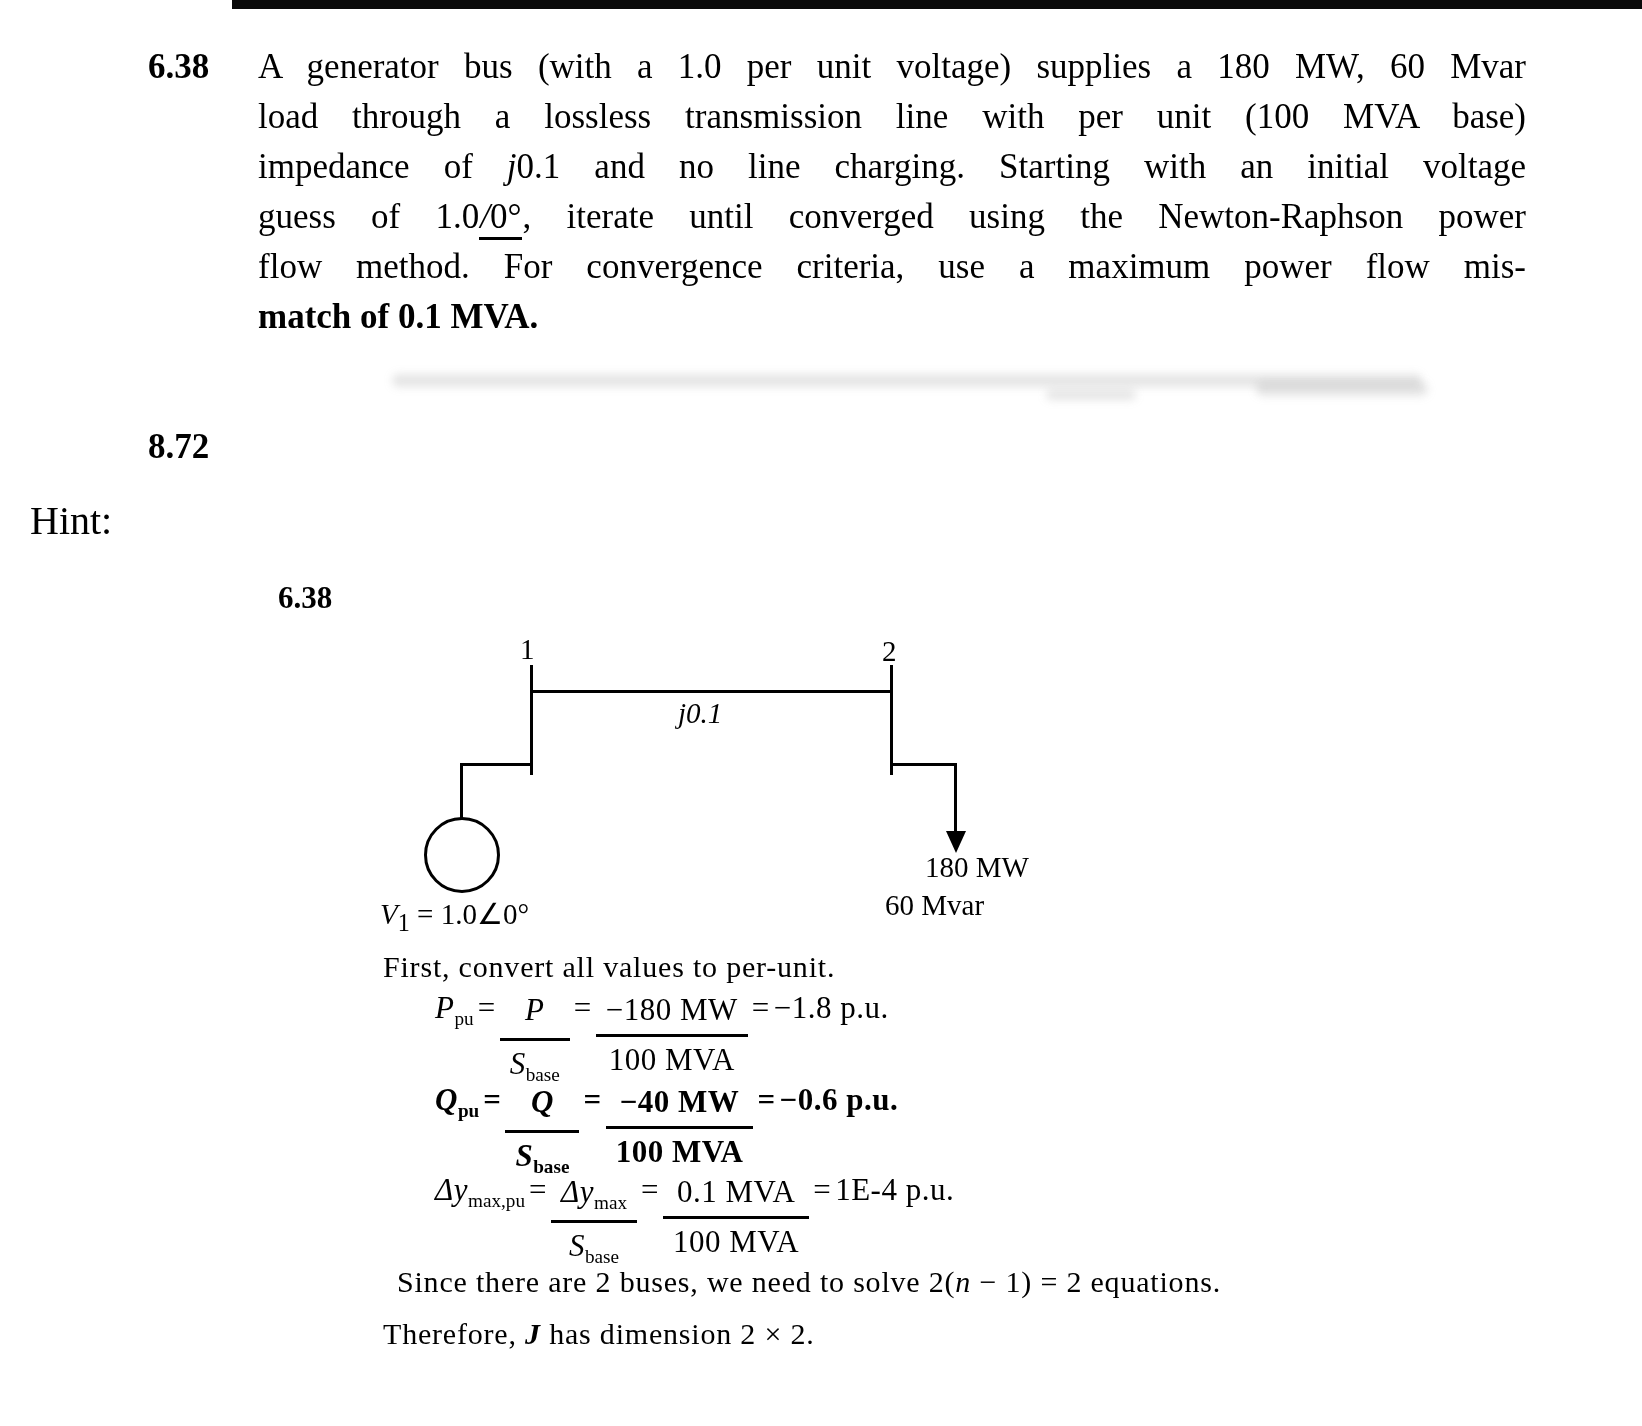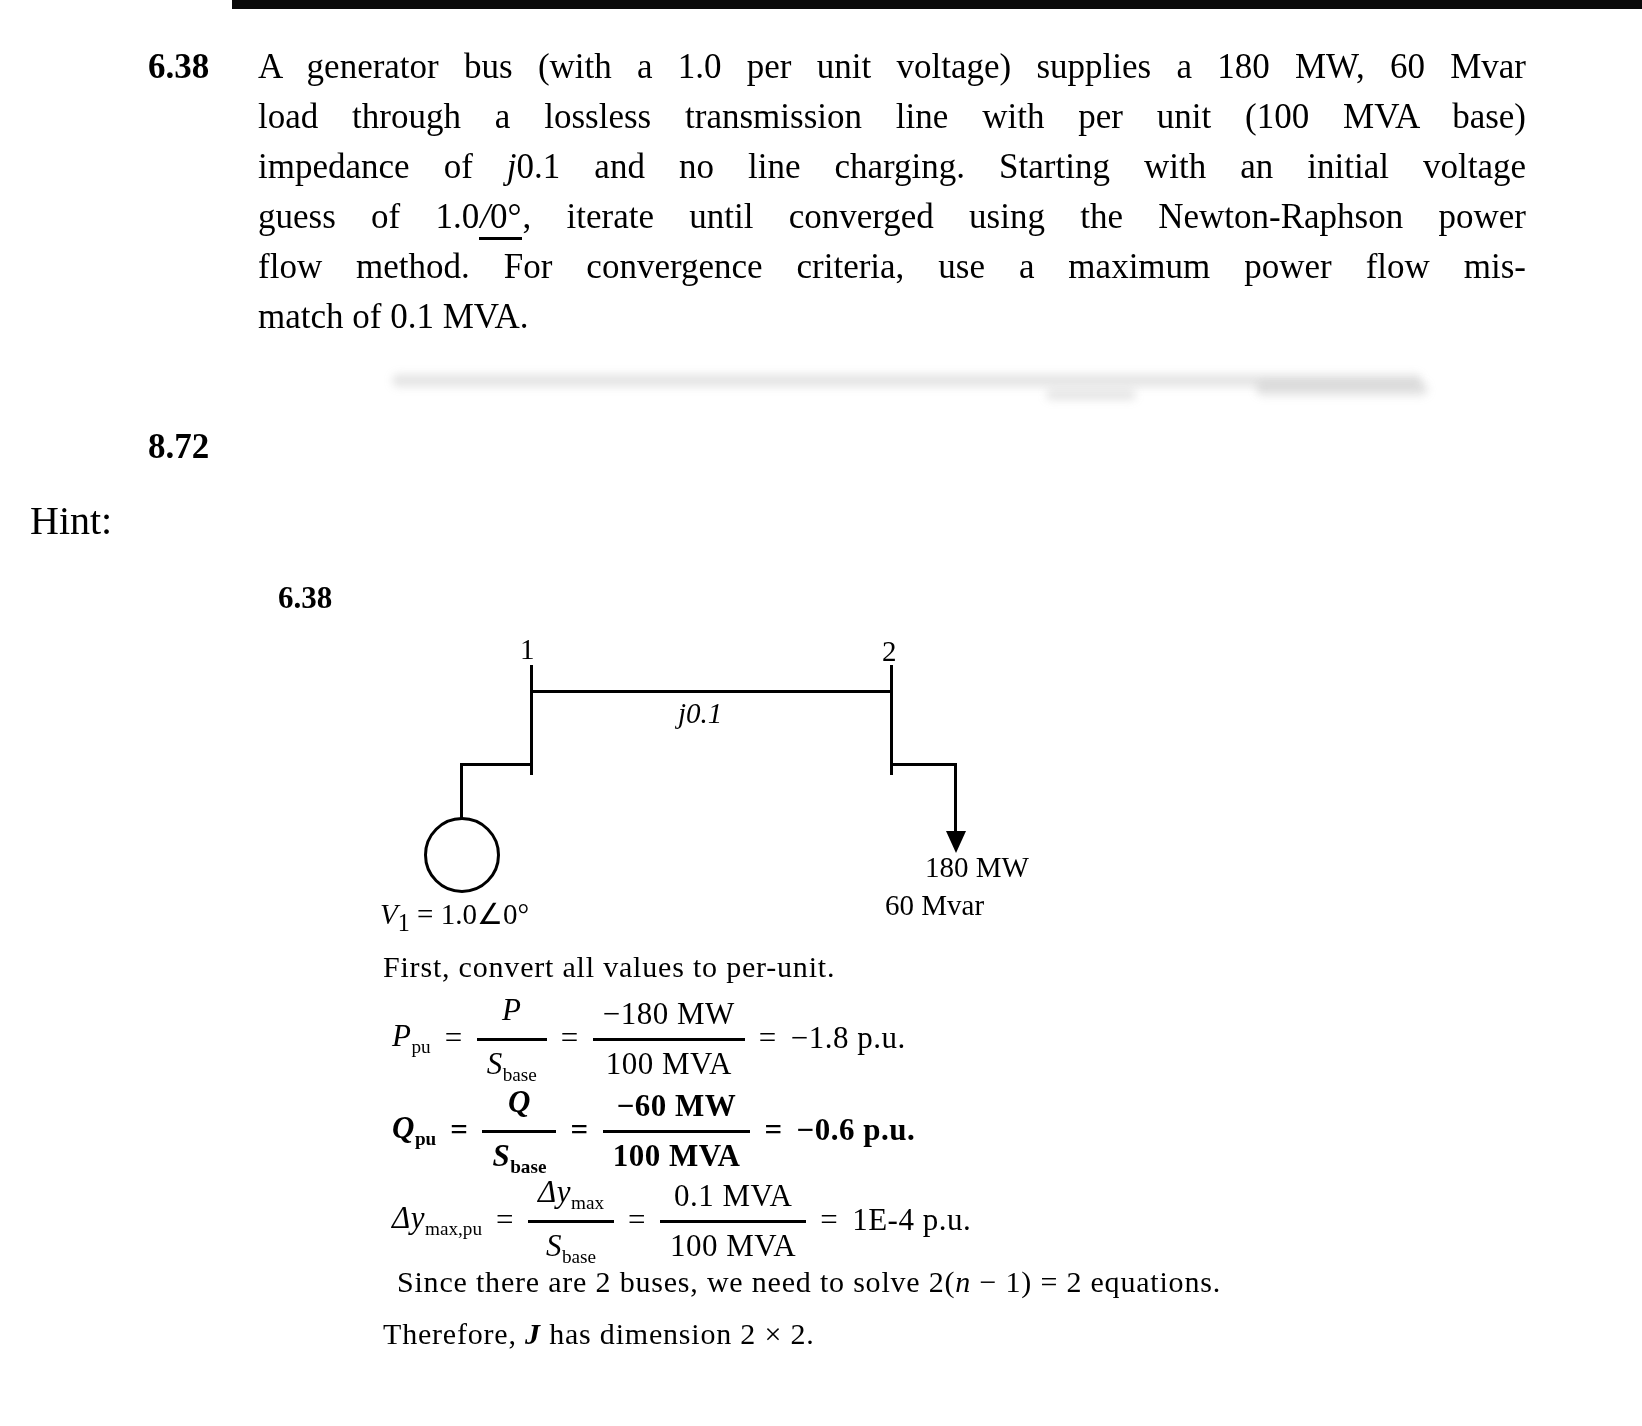--- a/index.html
+++ b/index.html
@@ -18,21 +18,21 @@
   .top-bar { left:232px; top:0; right:0; height:9px; background:#0a0a0a; }
   .smudge { background:rgba(125,125,125,0.20); filter:blur(4px); border-radius:8px; }
 
   
   .prob-num { font-weight:bold; font-size:35px; line-height:50px; }
   .p-block { left:258px; top:42px; }
   .p-line {
     width:1268px; font-size:35px; line-height:50px;
     text-align:justify; text-align-last:justify;
   }
-  .p-line.noj { width:auto; text-align:right; text-align-last:left; white-space:nowrap; }
+  .p-line.noj { width:auto; text-align:right; text-align-last:left; white-space:nowrap;font-weight:bold; }
   .var { font-style:italic; }
   .angle-group { border-bottom:3px solid #000; padding:0 1px 1px 1px; }
 
   .hint-label { font-size:40px; }
 
   
   .diagram { left:380px; top:635px; width:690px; height:320px; }
   .dline { position:absolute; background:#000; }
   .dlabel { position:absolute; font-size:29px; }
   .gen-circle {
@@ -41,21 +41,21 @@
   }
   .arrow-down {
     position:absolute; width:0; height:0;
     border-left:10px solid transparent; border-right:10px solid transparent;
     border-top:22px solid #000;
   }
 
   
   .hint-num { font-weight:bold; font-size:31px; }
   .hint-text { font-size:30px; letter-spacing:0.8px; }
-  .eq-row { display:flex; align-items:center; gap:14px; font-size:31px; letter-spacing:0.5px; }
+  .eq-row { display:flex; align-items:flex-start; gap:4px; font-size:31px; letter-spacing:0.5px;margin-left:43px; }
   .eq-row sub { font-size:0.62em; letter-spacing:0; }
   .frac { display:inline-flex; flex-direction:column; text-align:center; }
   .frac-num { border-bottom:3px solid #000; padding:2px 10px 6px; }
   .frac-den { padding:5px 10px 0; }
 </style>
 </head>
 <body>
 
 <div class="page">
 
@@ -124,21 +124,21 @@
 
   <div class="abs eq-row" style="left:392px; top:1082px;font-weight:bold;">
     <span><span class="var">Q</span><sub>pu</sub></span>
     <span>=</span>
     <span class="frac">
       <span class="frac-num"><span class="var">Q</span><sub></sub></span>
       <span class="frac-den"><span class="var">S</span><sub>base</sub></span>
     </span>
     <span>=</span>
     <span class="frac">
-      <span class="frac-num">−60 MW</span>
+      <span class="frac-num">−40 MW</span>
       <span class="frac-den">100 MVA</span>
     </span>
     <span>=</span>
     <span>−0.6 p.u.</span>
   </div>
 
   <div class="abs eq-row" style="left:392px; top:1172px;">
     <span><span class="var">Δy</span><sub>max,pu</sub></span>
     <span>=</span>
     <span class="frac">

